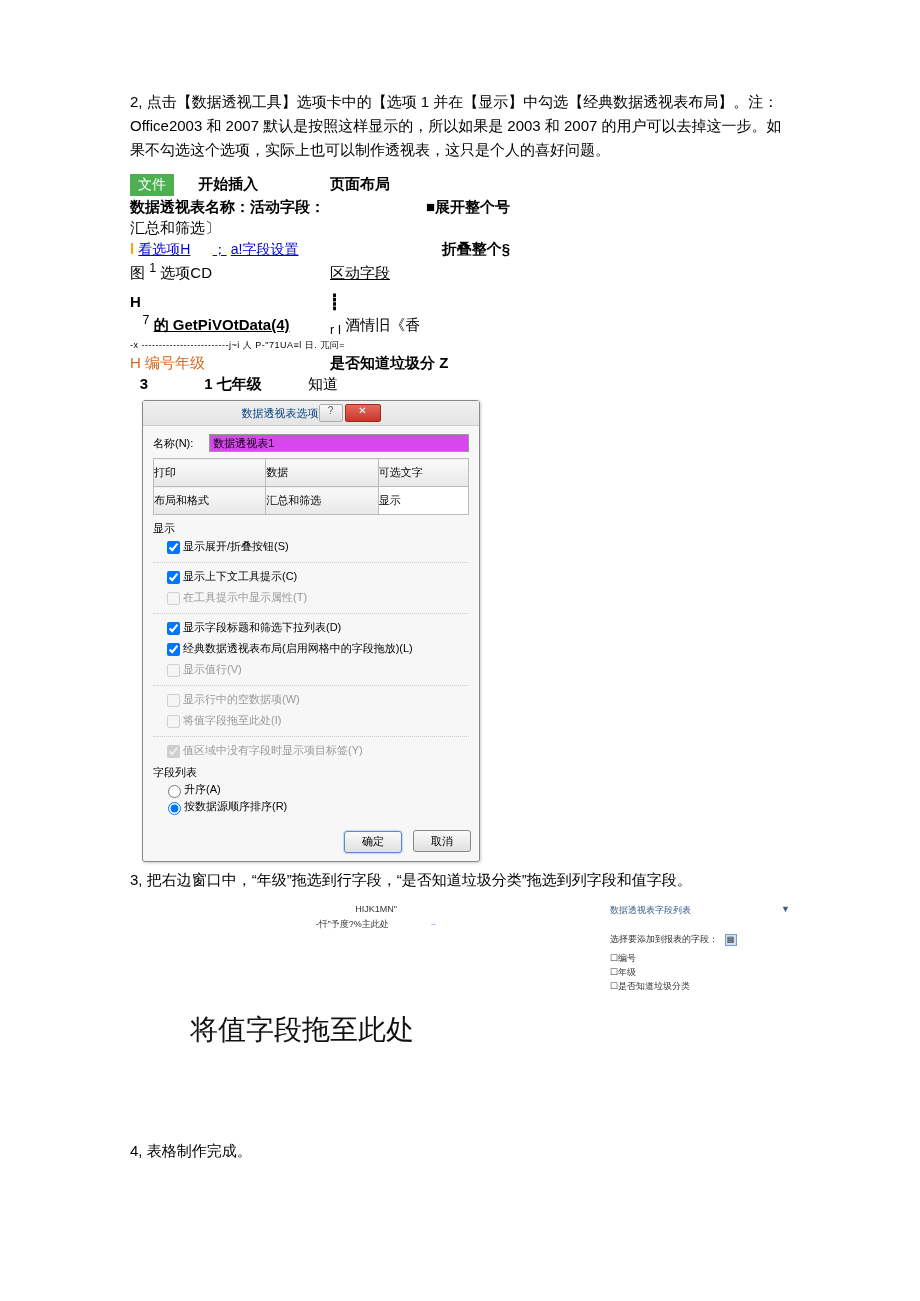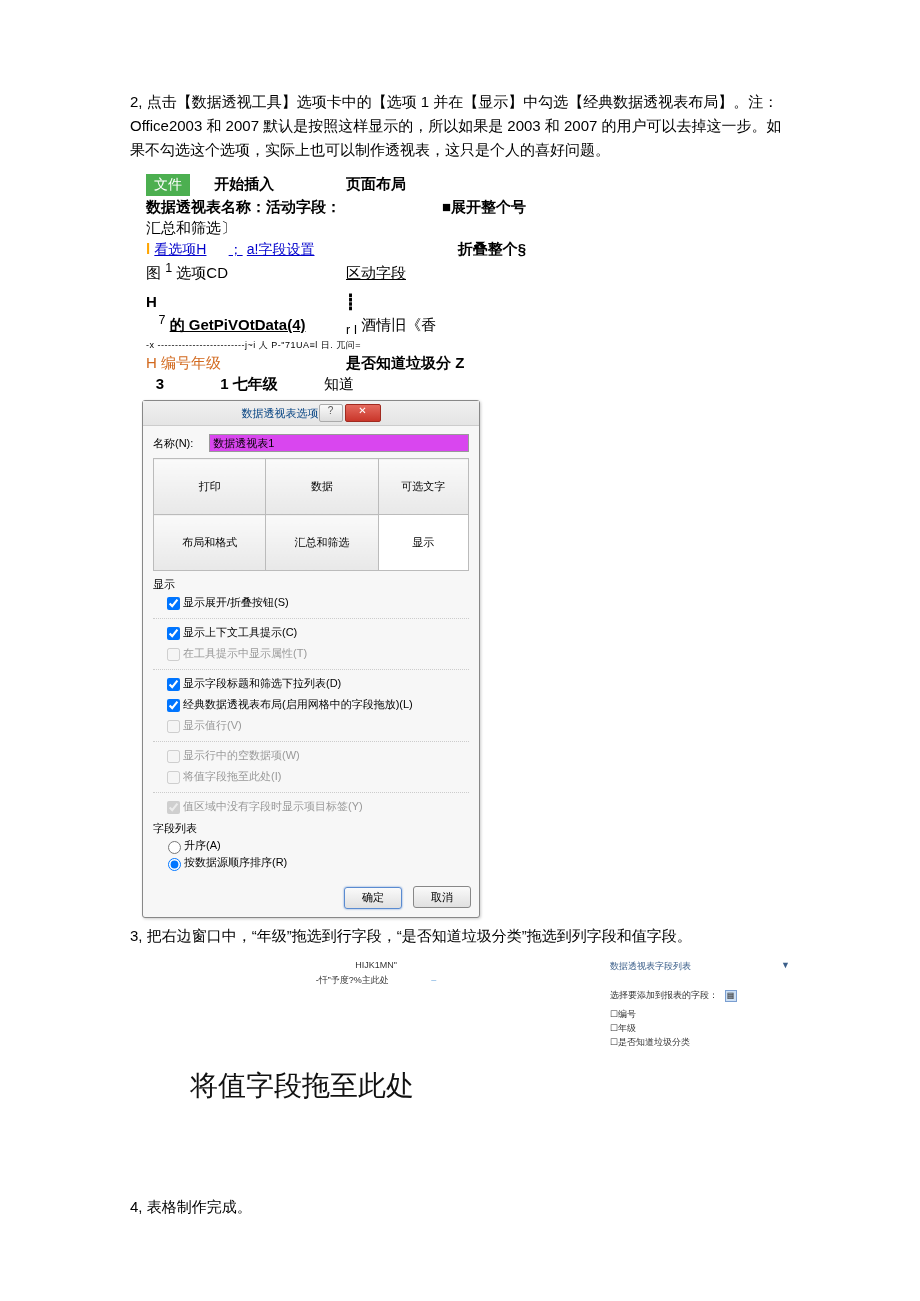--- a/index.html
+++ b/index.html
@@ -67,22 +67,22 @@
   .namerow label { font-size: 11px; }
   .nameinput {
     flex: 1; height: 16px; border: 1px solid #999;
     background: #d946ef; font-size: 11px; padding: 0 3px;
   }
   .tabs-table {
     width: 100%; border-collapse: collapse; margin-bottom: 6px;
     font-size: 11px;
   }
   .tabs-table td {
-    border: 1px solid #bbb; text-align: center;
-    padding: 20px 0; background: linear-gradient(#fafafa,#e8e8e8);
+    border: 1px solid #bbb; text-align: left;
+    padding: 6px 0; background: linear-gradient(#fafafa,#e8e8e8);
   }
   .tabs-table td.active { background: #fff; }
   .section-title { font-size: 11px; margin: 4px 0 2px 0; }
   .chk { display: block; margin: 2px 0 2px 10px; font-size: 11px; }
   .chk.disabled { color: #999; }
   .chk input { vertical-align: middle; margin-right: 3px; }
   .radio { display: block; margin: 1px 0 1px 10px; font-size: 11px; }
   .radio input { vertical-align: middle; margin-right: 3px; }
   .divline { border-top: 1px dotted #ccc; margin: 5px 0; }
   .dialog-actions { text-align: right; padding: 4px 8px 8px 8px; }
@@ -110,21 +110,21 @@
     border: 1px solid #7a9ed0; background: #cde0f5; margin-left: 4px;
     vertical-align: middle; font-size: 8px; text-align: center; line-height: 10px;
   }
   .fieldlist-right .cb { font-size: 9px; display: block; margin-top: 1px; }
   .dropzone {
     font-family: KaiTi, SimSun; font-size: 28px;
     margin: 18px 0 18px 60px; color: #111;
   }
   .mt40 { margin-top: 90px; }
   .sec2-grid {
-    margin-left: 16px;
+    margin-left: 0px;
     font-size: 15px;
   }
   .sec2-row { display: flex; align-items: baseline; margin: 2px 0; }
   .sec2-c1 { width: 200px; }
   .sec2-c2 { width: 180px; }
 </style>
 </head>
 <body>
 
 <div class="paragraph">2, 点击【数据透视工具】选项卡中的【选项 1 并在【显示】中勾选【经典数据透视表布局】。注：Office2003 和 2007 默认是按照这样显示的，所以如果是 2003 和 2007 的用户可以去掉这一步。如果不勾选这个选项，实际上也可以制作透视表，这只是个人的喜好问题。</div>

